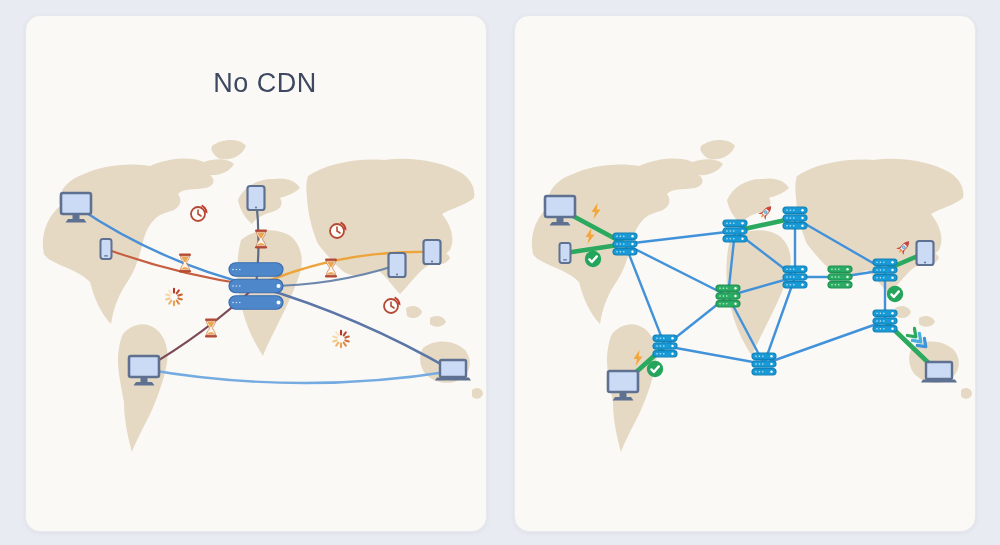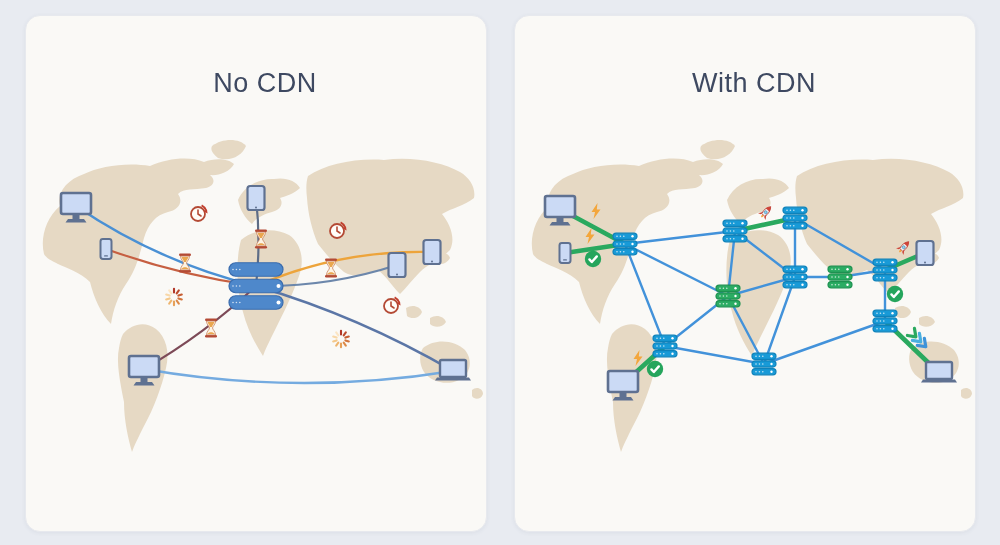--- a/index.html
+++ b/index.html
@@ -171,21 +171,20 @@
             <line x1="0" y1="-4.6" x2="0" y2="-8.2" stroke="#e6a058" stroke-width="2.1" stroke-linecap="round" transform="rotate(180)"></line>
             <line x1="0" y1="-4.6" x2="0" y2="-8.2" stroke="#eeb56e" stroke-width="2.1" stroke-linecap="round" transform="rotate(216)"></line>
             <line x1="0" y1="-4.6" x2="0" y2="-8.2" stroke="#f4c88a" stroke-width="2.1" stroke-linecap="round" transform="rotate(252)"></line>
             <line x1="0" y1="-4.6" x2="0" y2="-8.2" stroke="#f8d8a8" stroke-width="2.1" stroke-linecap="round" transform="rotate(288)"></line>
             <line x1="0" y1="-4.6" x2="0" y2="-8.2" stroke="#fbe5c4" stroke-width="2.1" stroke-linecap="round" transform="rotate(324)"></line>
           </g>
         </g>
       </svg>
   </section>
   <section class="card right">
-    <h2>With CDN</h2>
     <svg class="scene" viewBox="0 0 460 515">
         <g>
           <path d="M18,238 C14,222 20,202 34,190 C30,178 40,164 58,158 C74,150 102,146 124,150 C142,142 164,140 178,146 C188,142 202,142 208,148 C204,156 192,160 184,159 C190,164 188,170 180,172 C168,174 158,172 152,178 C158,186 152,194 142,196 C130,199 122,208 118,222 C114,238 110,254 100,268 C92,280 87,294 85,308 C75,298 68,282 64,266 C54,256 40,252 32,248 C26,245 20,242 18,238 Z" fill="#e6d9c4"></path>
           <path d="M186,130 C196,122 214,122 220,130 C216,140 204,146 192,142 C187,138 184,134 186,130 Z" fill="#e6d9c4"></path>
           <path d="M97,318 C106,307 120,305 130,313 C140,321 144,336 140,352 C136,370 128,392 118,410 C112,422 108,430 106,436 C102,422 98,404 98,386 C94,366 90,346 93,332 C94,326 95,322 97,318 Z" fill="#e6d9c4"></path>
           <path d="M212,184 C218,170 234,162 248,163 C260,161 270,165 274,172 C268,178 260,180 254,182 C258,188 254,194 246,196 C238,198 230,202 226,208 C219,202 214,194 212,184 Z" fill="#e6d9c4"></path>
           <path d="M215,224 C227,213 249,211 263,219 C275,227 279,244 273,260 C267,278 257,298 249,314 C243,326 239,334 237,340 C229,328 221,312 217,296 C211,276 209,246 215,224 Z" fill="#e6d9c4"></path>
           <path d="M282,160 C300,148 330,142 358,144 C386,140 416,146 434,156 C444,162 450,172 448,182 C438,190 426,192 416,198 C424,208 430,222 424,234 C414,244 402,248 394,256 C386,264 380,272 374,278 C366,270 360,260 352,254 C340,260 328,262 318,256 C308,248 300,238 292,228 C286,214 282,198 281,182 C280,174 280,166 282,160 Z" fill="#e6d9c4"></path>
           <path d="M380,292 C386,288 394,290 396,296 C394,302 386,304 381,300 Z" fill="#e6d9c4"></path>
           <path d="M404,302 C410,298 418,300 420,306 C416,312 408,312 404,308 Z" fill="#e6d9c4"></path>

